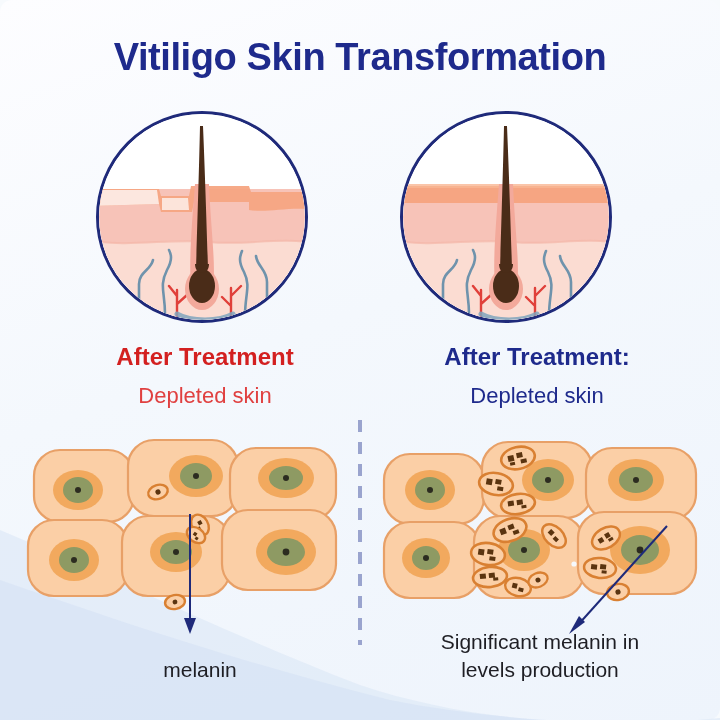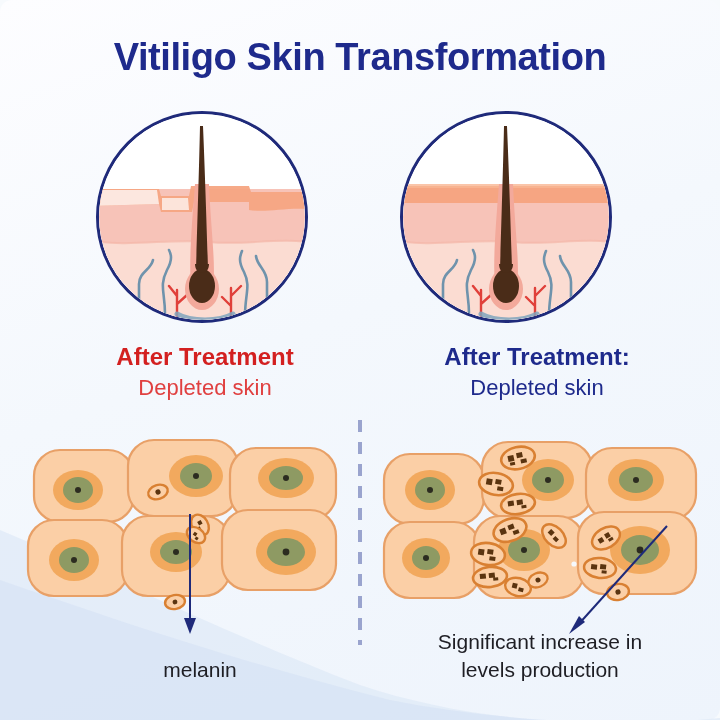--- a/index.html
+++ b/index.html
@@ -39,21 +39,21 @@
     background:#ffffff;
     overflow:hidden;
   }
   .circle svg{ display:block; }
 
   
   .cap{ position:absolute; width:330px; text-align:center; line-height:1.22; }
   .cap.left { left:40px;  top:342px; }
   .cap.right{ left:372px; top:342px; }
   .cap .t1{ display:block; font-size:24px; font-weight:bold; }
-  .cap .t2{ display:block; font-size:22px; font-weight:normal; margin-top:4px; }
+  .cap .t2{ display:block; font-size:22px; font-weight:normal; margin-top:12px; }
   .cap.left  .t1{ color:#d32020; }
   .cap.left  .t2{ color:#e04040; }
   .cap.right .t1{ color:#1e2a8c; }
   .cap.right .t2{ color:#1e2a8c; }
 
   
   .divider{
     position:absolute; left:358px; top:420px;
     width:4px; height:225px;
     background:repeating-linear-gradient(to bottom,#9aa4ce 0px,#9aa4ce 12px,transparent 12px,transparent 22px);
@@ -353,17 +353,17 @@
     <path d="M112,4 L22,104" stroke="#1e2a7a" stroke-width="2" fill="none"></path>
     <path d="M14,112 L30,100 L24,94 Z" fill="#1e2a7a"></path>
   </svg>
 
   <div class="note left">
     <br>
     <span>melanin</span>
   </div>
 
   <div class="note right">
-    <span>Significant increase in</span><br>
+    <span>Significant melanin in</span><br>
     <span>levels production</span>
   </div>
 
 </div>
 
 </body></html>

